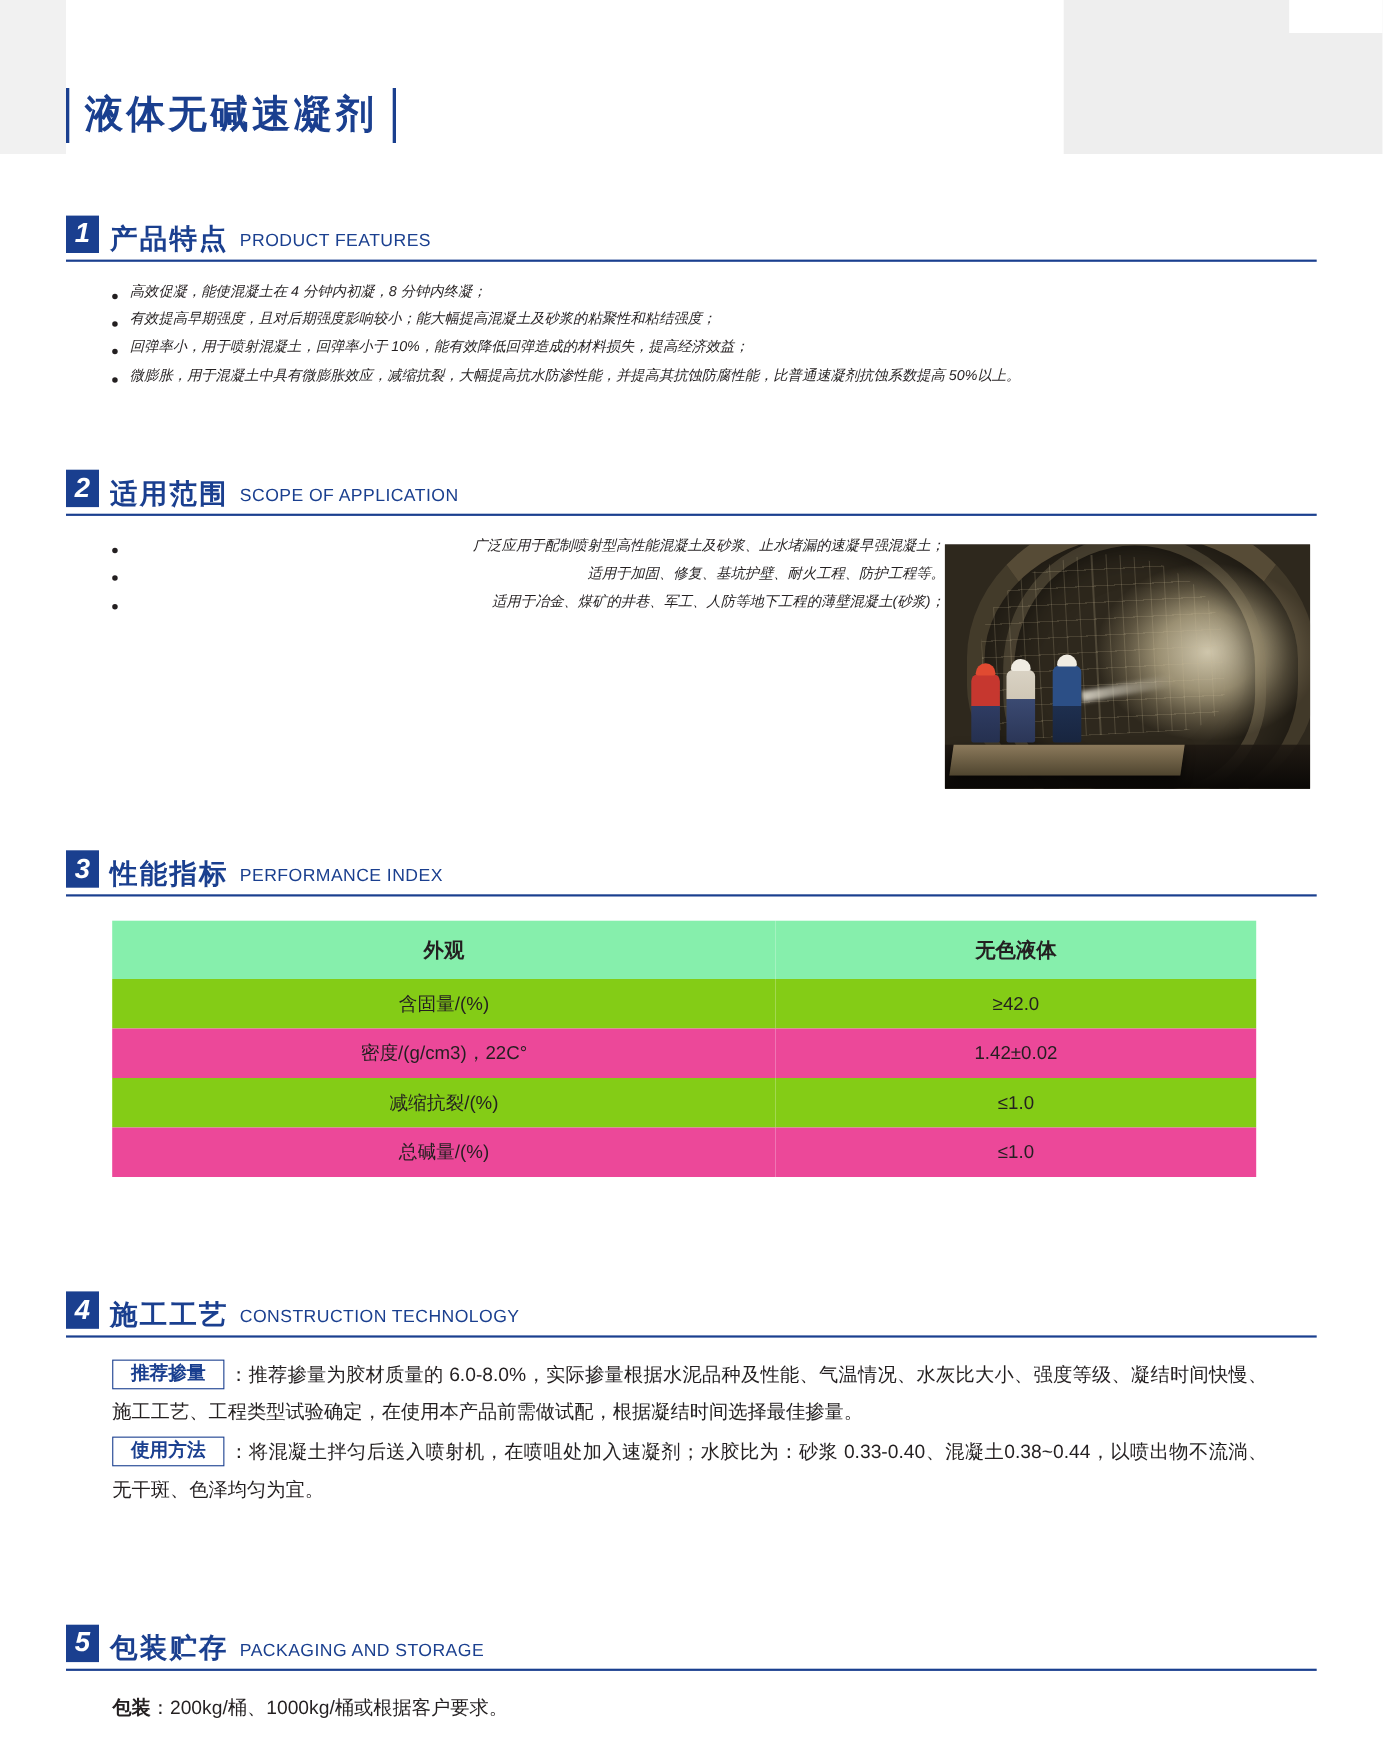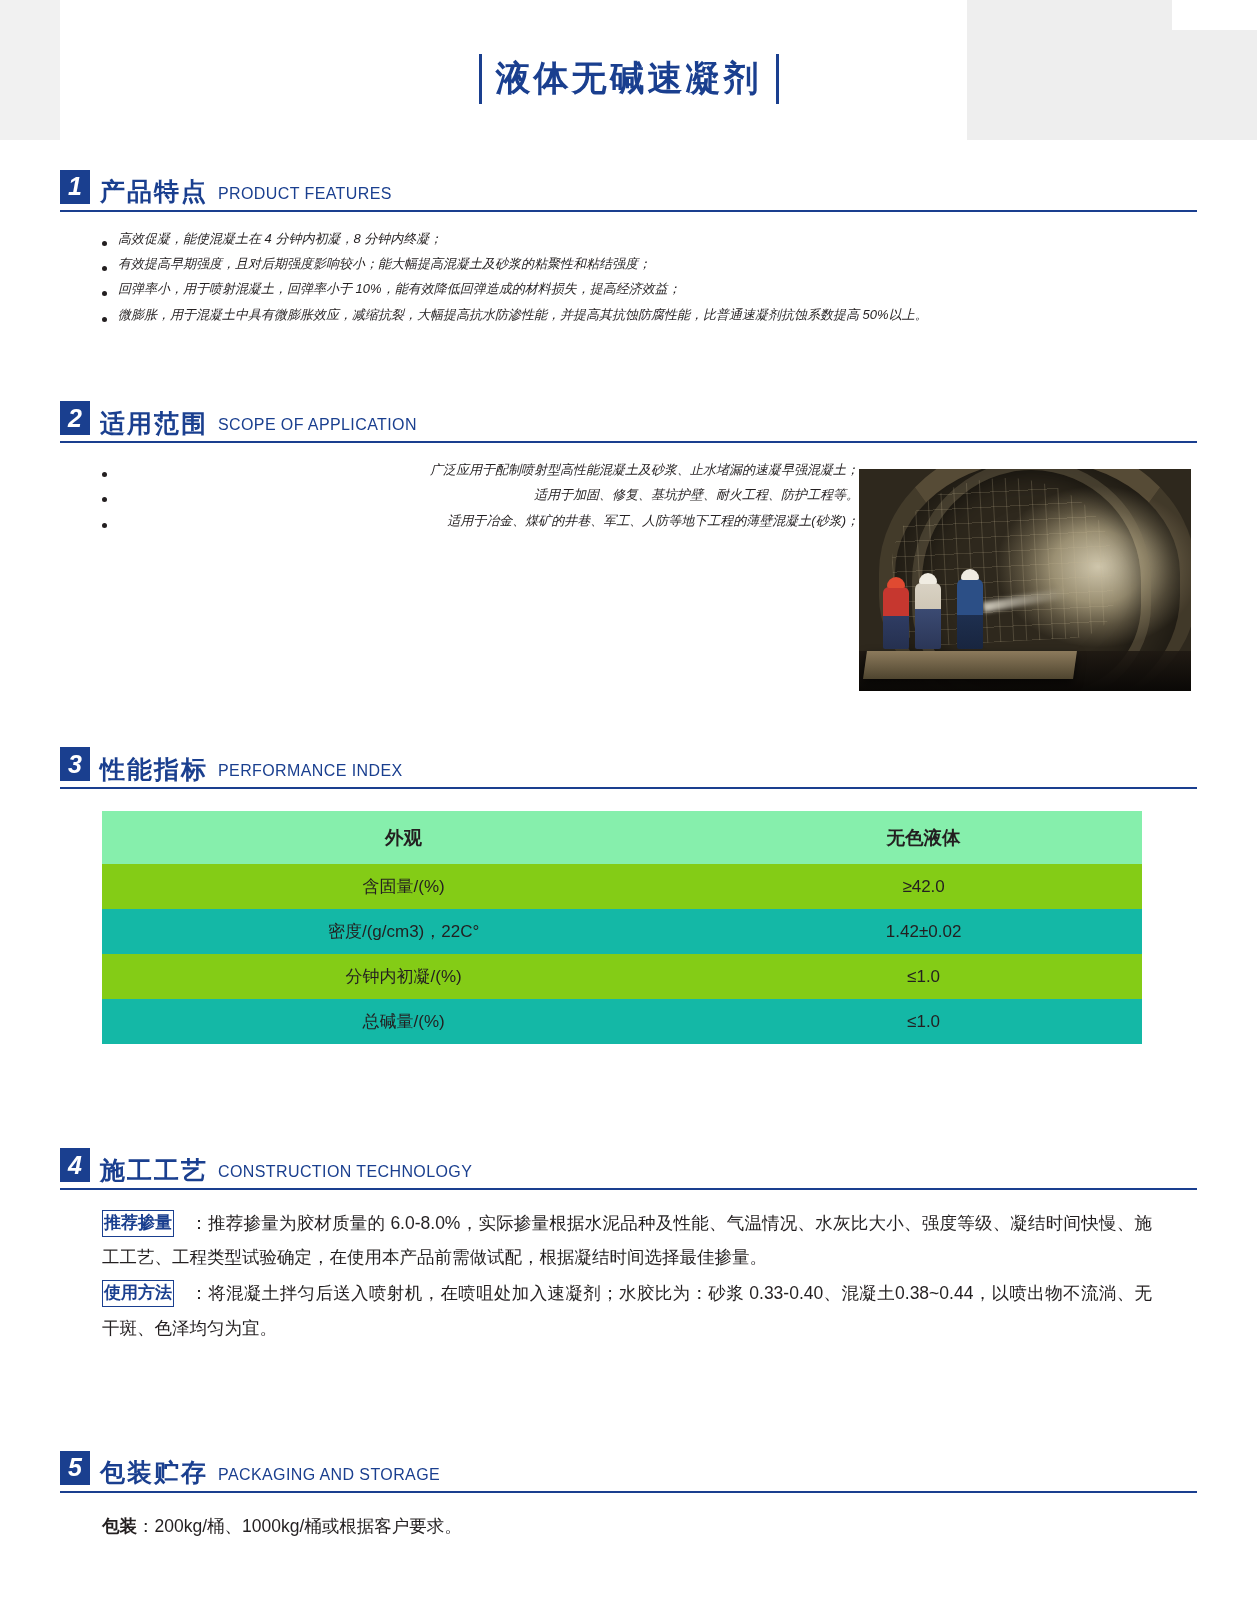--- a/index.html
+++ b/index.html
@@ -38,22 +38,21 @@
   .corner-grey-right2 {
     position: absolute;
     top: 0; right: 0;
     width: 85px; height: 30px;
     background: #ffffff;
   }
 
   
   .title-wrap {
     position: relative;
-    text-align: center;
-    padding-top: 54px;
+    padding-top: 80px;
     padding-bottom: 40px;
   }
   .doc-title {
     display: inline-block;
     font-size: 35px;
     font-weight: bold;
     letter-spacing: 3px;
     color: #1a3f8f;
     border-left: 3px solid #1a3f8f;
     border-right: 3px solid #1a3f8f;
@@ -236,21 +235,21 @@
     padding: 11px 8px;
     text-align: center;
     color: #231f20;
   }
   table.perf tr.hdr td {
     background: #86efac;
     font-weight: bold;
     font-size: 18.5px;
     padding: 14px 8px;
   }
-  table.perf tr.alt td { background: #14b8a6; }
+  table.perf tr.alt td { background: #ec4899; }
   table.perf tr.plain td { background: #84cc16; }
   table.perf td.col-a { width: 58%; }
   table.perf td.col-b { width: 42%; }
 
   
   .tech-block {
     margin: 16px 0 0 42px;
     width: 1050px;
   }
   .tech-para {
@@ -259,22 +258,22 @@
     color: #231f20;
     margin-bottom: 2px;
     text-align: justify;
   }
   .tag {
     display: inline-block;
     border: 1px solid #1a3f8f;
     color: #1a3f8f;
     font-weight: bold;
     font-size: 17px;
-    padding: 1px 1px;
-    margin-right: 16px;
+    padding: 1px 16px;
+    margin-right: 4px;
     line-height: 1.35;
     vertical-align: 1px;
   }
 
   
   .pack-block {
     margin: 16px 0 0 42px;
     width: 1060px;
   }
   .pack-line {
@@ -365,21 +364,21 @@
         </tr>
         <tr class="plain">
           <td class="col-a">含固量/(%)</td>
           <td class="col-b">≥42.0</td>
         </tr>
         <tr class="alt">
           <td class="col-a">密度/(g/cm3)，22C°</td>
           <td class="col-b">1.42±0.02</td>
         </tr>
         <tr class="plain">
-          <td class="col-a">分钟内初凝/(%)</td>
+          <td class="col-a">减缩抗裂/(%)</td>
           <td class="col-b">≤1.0</td>
         </tr>
         <tr class="alt">
           <td class="col-a">总碱量/(%)</td>
           <td class="col-b">≤1.0</td>
         </tr>
       </tbody>
     </table>
   </div>
 

